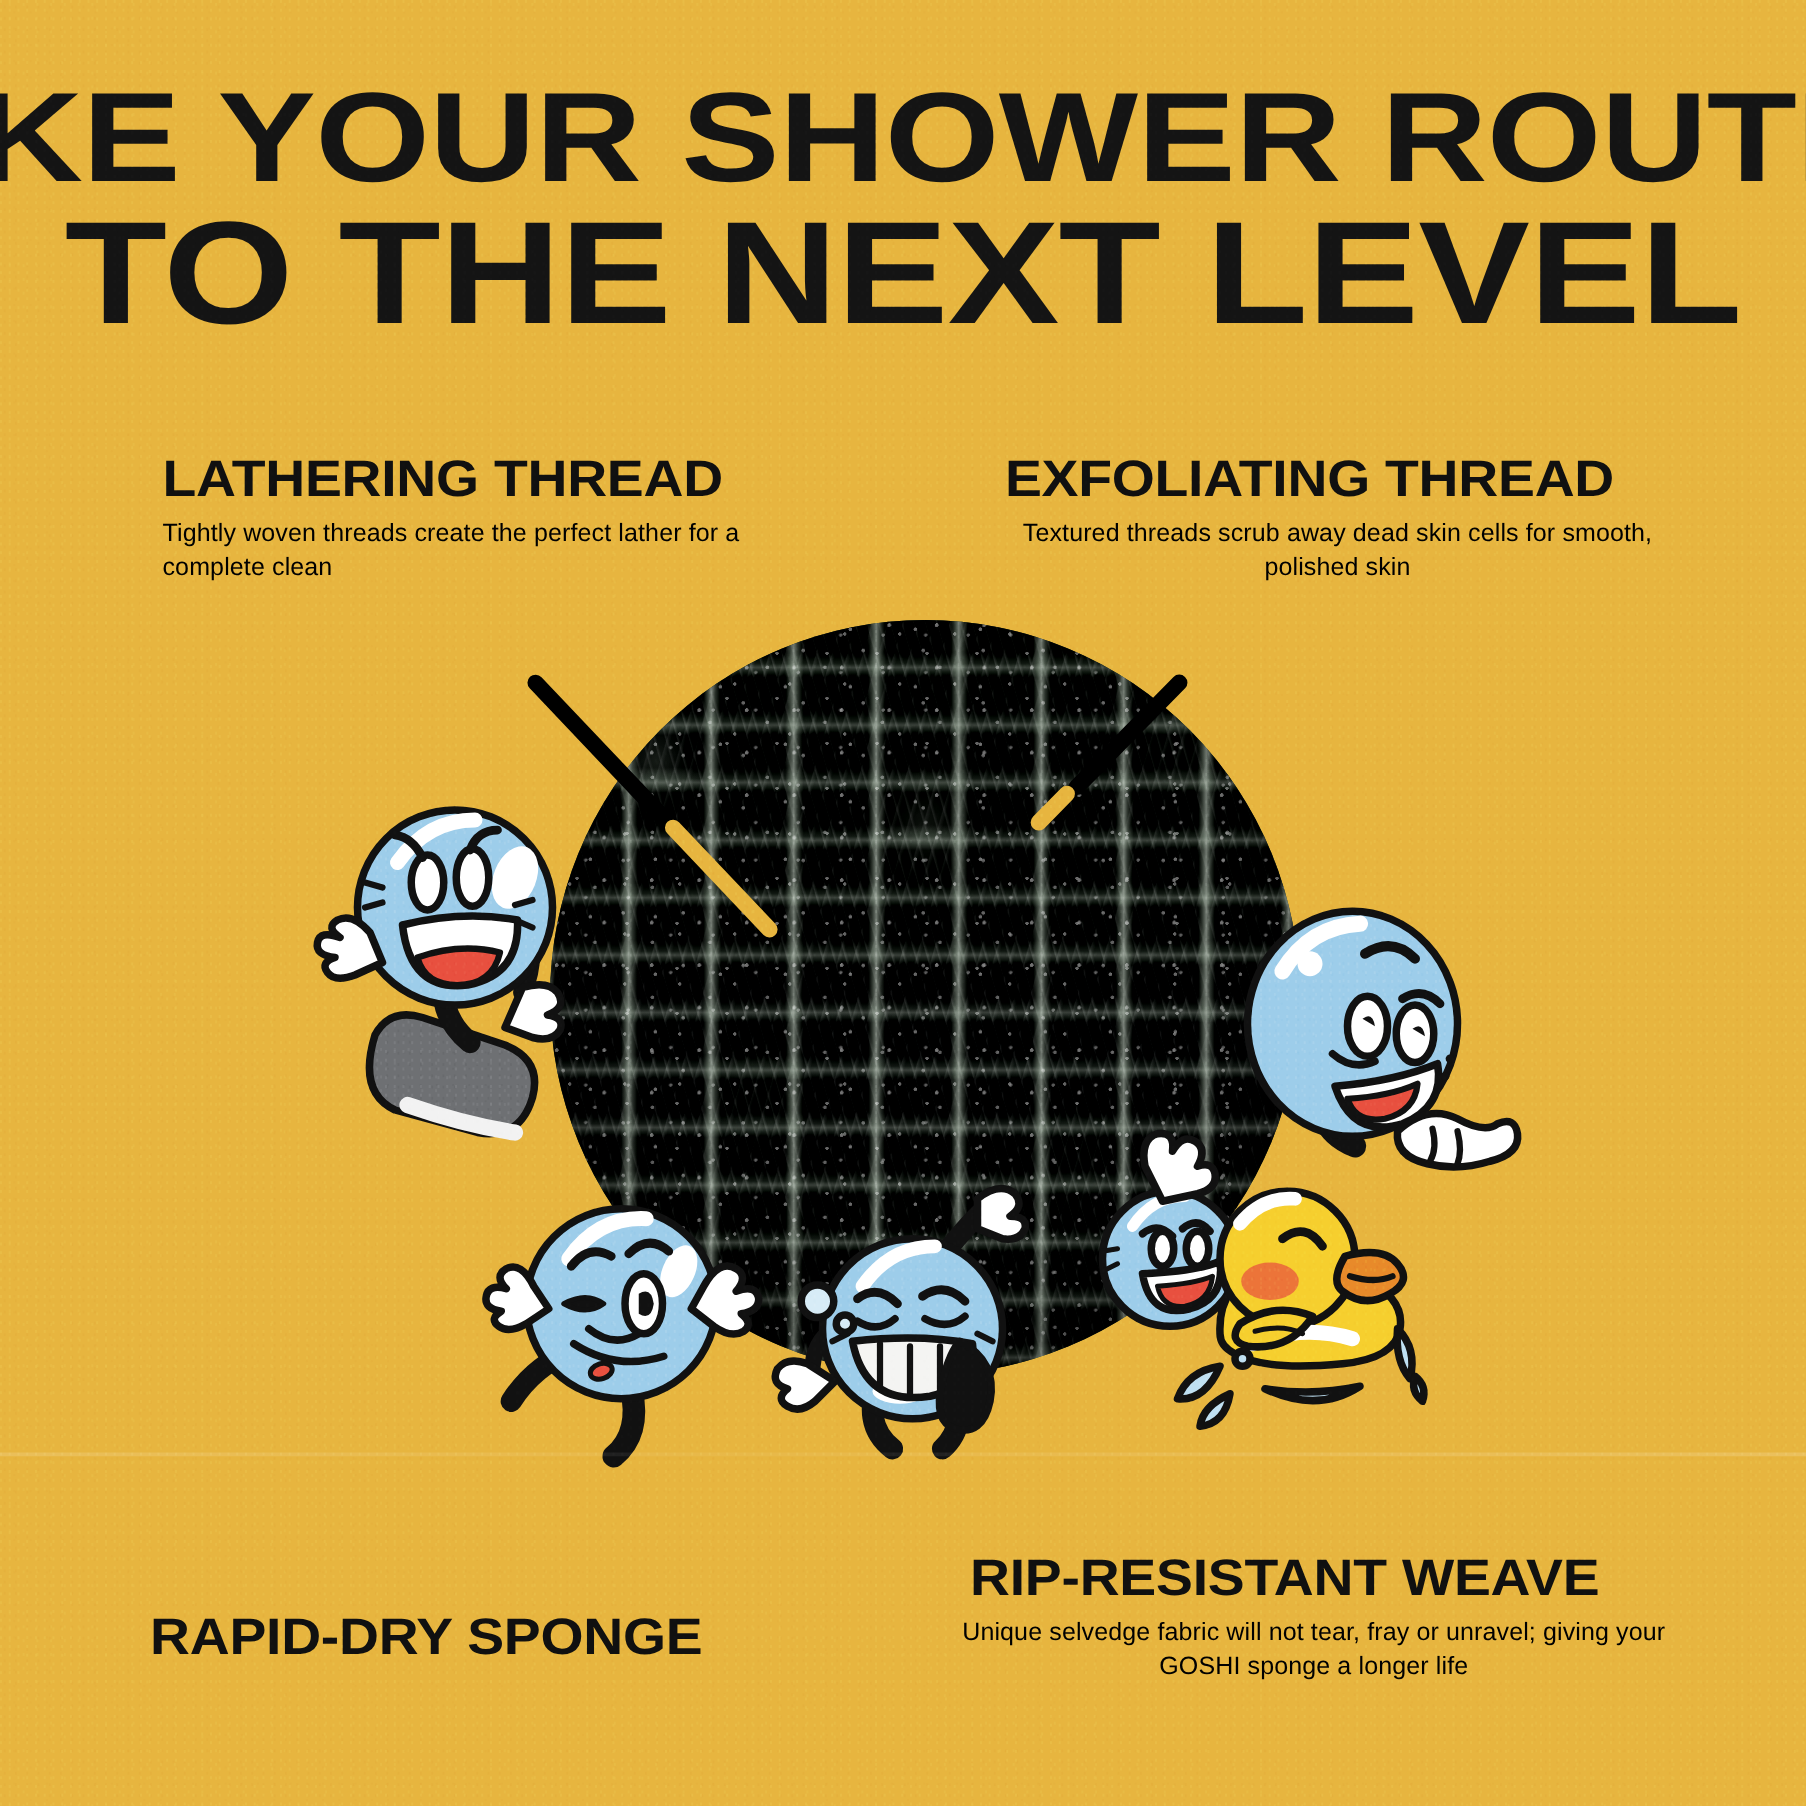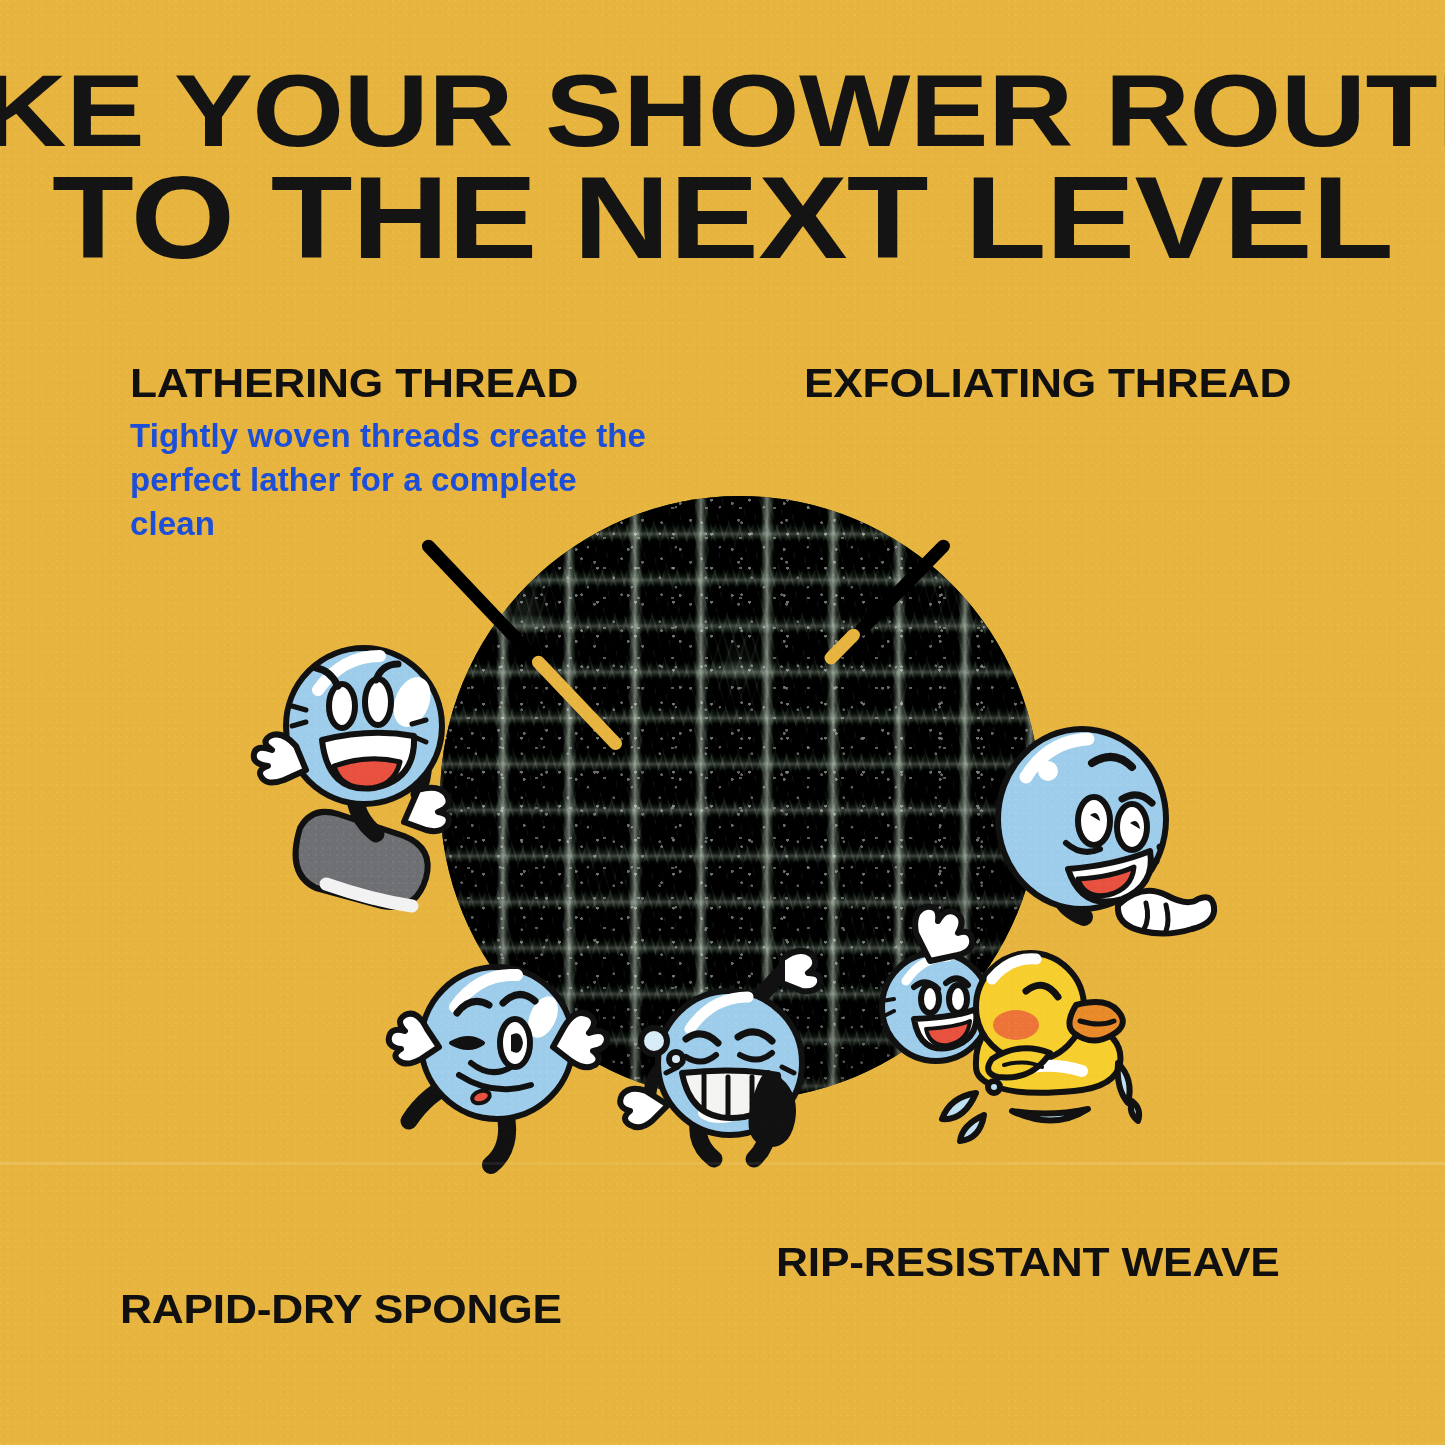--- a/index.html
+++ b/index.html
@@ -65,23 +65,23 @@
     color: #101010;
     font-family: "Liberation Sans Narrow", "Liberation Sans", sans-serif;
     font-weight: 700;
     font-size: 41px;
     letter-spacing: -.2px;
     line-height: 1;
     transform: scaleX(1.08);
   }
   .feat p {
     margin: 0;
-    color: #1d4ed8;
-    font-size: 33px;
-    font-weight: 700;
+    color: #000000;
+    font-size: 20px;
+    font-weight: 400;
     line-height: 1.33;
     letter-spacing: .1px;
   }
   .feat.left  { text-align: left;  }
   .feat.right { text-align: center; }
   .feat.left h2  { transform-origin: left center; }
   .feat.right h2 { transform-origin: right center; }
 
   #feat-lathering   { left: 130px;  top: 363px;  width: 520px; }
   #feat-exfoliating { right: 95px;  top: 363px;  width: 560px; }
@@ -235,20 +235,21 @@
     <span class="line l2">TO THE NEXT LEVEL</span>
   </div>
 
   <div class="feat left" id="feat-lathering">
     <h2>LATHERING THREAD</h2>
     <p>Tightly woven threads create the perfect lather for a complete clean</p>
   </div>
 
   <div class="feat right" id="feat-exfoliating">
     <h2>EXFOLIATING THREAD</h2>
+    <p>Textured threads scrub away dead skin cells for smooth, polished skin</p>
   </div>
 
   <div id="weave-circle">
     <div class="tex"></div>
     <div class="tex-speck"></div>
     <div class="vignette"></div>
   </div>
 
   <div class="pointer" id="pointer-lathering">
     <span class="seg-out" style="background: rgb(0, 0, 0);"></span>
@@ -438,17 +439,18 @@
       </g>
     </svg>
   </div>
 
   <div class="feat left" id="feat-rapiddry">
     <h2>RAPID-DRY SPONGE</h2>
   </div>
 
   <div class="feat right" id="feat-ripresist">
     <h2>RIP-RESISTANT WEAVE</h2>
+    <p>Unique selvedge fabric will not tear, fray or unravel; giving your GOSHI sponge a longer life</p>
   </div>
 
   <div id="crease"></div>
   <div id="grain"></div>
 </div>
 
 </body></html>

